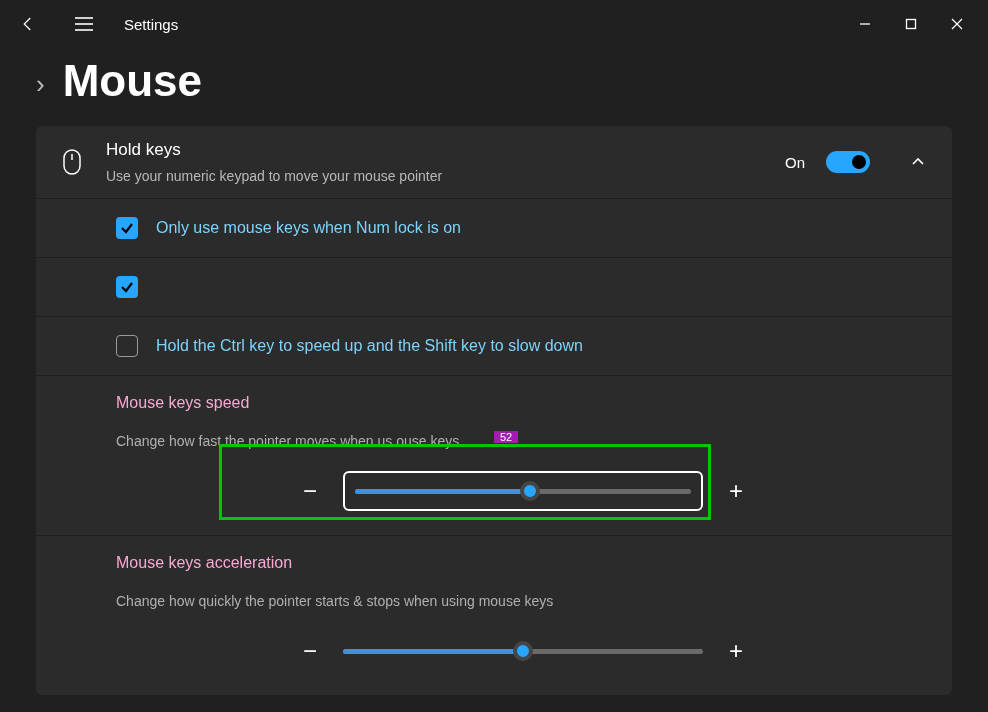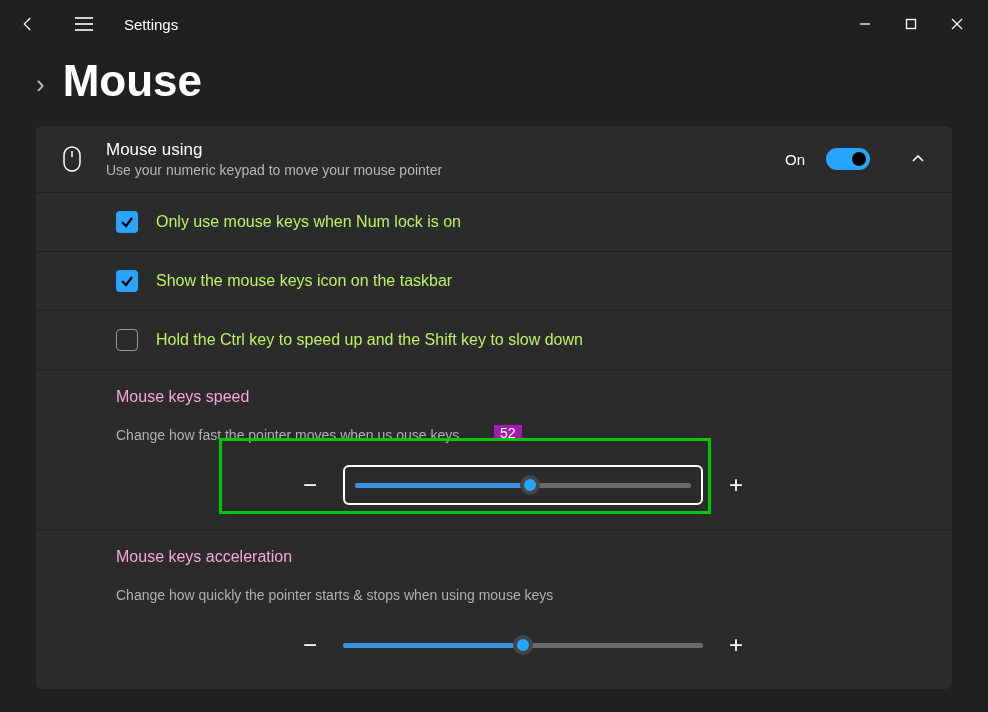--- a/index.html
+++ b/index.html
@@ -22,39 +22,39 @@
 
   
   .content { padding: 0 36px; }
   .panel { background: #2b2b2b; border-radius: 6px; overflow: hidden; }
 
   
   .exp-header { display: flex; align-items: center; padding: 14px 22px 14px 22px; gap: 20px; border-bottom: 1px solid #1f1f1f; }
   .exp-icon { width: 28px; display: flex; align-items: center; justify-content: center; }
   .exp-titleblock { flex: 1; }
   .exp-title { font-size: 17px; color: #fff; }
-  .exp-sub { font-size: 14px; color: #b8b8b8; margin-top: 2px; }
+  .exp-sub { font-size: 14px; color: #b8b8b8; margin-top: 8px; }
   .exp-state { font-size: 15px; margin-right: 1px; }
   .toggle { width: 44px; height: 22px; border-radius: 12px; background: #27a6ff; position: relative; cursor: pointer; }
   .toggle .knob { position: absolute; width: 14px; height: 14px; border-radius: 50%; background: #000; top: 4px; right: 4px; }
   .chev { width: 24px; display: flex; align-items: center; justify-content: center; margin-left: 16px; cursor: pointer; }
 
   
   .chk-row { display: flex; align-items: center; padding: 18px 22px 18px 80px; gap: 18px; border-bottom: 1px solid #1f1f1f; }
   .chk { width: 22px; height: 22px; border-radius: 4px; display: flex; align-items: center; justify-content: center; cursor: pointer; }
   .chk.checked { background: #27a6ff; }
   .chk.unchecked { border: 1.5px solid #9a9a9a; background: transparent; }
-  .chk-label { font-size: 16px; color: #bef264; }
+  .chk-label { font-size: 16px; color: #7dd3fc; }
 
   
   .slider-section { padding: 18px 22px 24px 80px; border-bottom: 1px solid #1f1f1f; position: relative; }
   .slider-section:last-child { border-bottom: none; }
   .slider-title { font-size: 16px; color: #f9a8d4; }
   .slider-sub { font-size: 14px; color: #b0b0b0; margin-top: 21px; position: relative; }
-  .tooltip { position: absolute; font-size: 14px; color: #fff; background: #a21caf; padding: 0 6px; }
+  .tooltip { position: absolute; font-size: 11px; color: #fff; background: #a21caf; padding: 0 6px; }
   .slider-row { display: flex; align-items: center; margin-top: 22px; justify-content: center; gap: 18px; }
   .pm-btn { width: 30px; font-size: 24px; font-weight: 300; color: #fff; text-align: center; cursor: pointer; user-select: none; }
   .slider-track-wrap { position: relative; width: 360px; height: 40px; display: flex; align-items: center; }
   .slider-track-wrap.focused { border: 2.5px solid #fff; border-radius: 6px; padding: 0 10px; }
   .track { position: relative; height: 5px; background: #6a6a6a; border-radius: 3px; flex: 1; }
   .track .fill { position: absolute; left: 0; top: 0; height: 100%; background: #3a93e0; border-radius: 3px; }
   .track .thumb { position: absolute; width: 20px; height: 20px; border-radius: 50%; background: #27a6ff; border: 4px solid #454545; top: 50%; transform: translate(-50%, -50%); cursor: pointer; }
 
   .highlight-box { position: absolute; border: 3px solid #00c800; pointer-events: none; }
 </style>
@@ -106,21 +106,21 @@
   <div class="panel">
 
     <div class="exp-header">
       <div class="exp-icon">
         <svg width="18" height="26" viewBox="0 0 18 26" fill="none" stroke="#fff" stroke-width="1.5">
           <rect x="1" y="1" width="16" height="24" rx="8"></rect>
             <line x1="9" y1="5" x2="9" y2="11"></line>
         </svg>
       </div>
       <div class="exp-titleblock">
-        <div class="exp-title">Mouse using</div>
+        <div class="exp-title">Hold keys</div>
         <div class="exp-sub">Use your numeric keypad to move your mouse pointer</div>
       </div>
       <div class="exp-state">On</div>
       <div class="toggle">
           <div class="knob"></div>
         </div>
       <div class="chev">
         <svg width="14" height="14" viewBox="0 0 14 14" fill="none" stroke="#fff" stroke-width="1.6">
             <path d="M2 9 L7 4 L12 9"></path>
           </svg>
@@ -135,21 +135,20 @@
       </div>
       <div class="chk-label">Only use mouse keys when Num lock is on</div>
     </div>
 
     <div class="chk-row">
       <div class="chk checked">
         <svg width="14" height="14" viewBox="0 0 14 14" fill="none" stroke="#000" stroke-width="2.2">
             <path d="M2 7 L6 11 L12 3"></path>
           </svg>
       </div>
-      <div class="chk-label">Show the mouse keys icon on the taskbar</div>
     </div>
 
     <div class="chk-row">
       <div class="chk unchecked"></div>
       <div class="chk-label">Hold the Ctrl key to speed up and the Shift key to slow down</div>
     </div>
 
     <div class="slider-section">
       <div class="slider-title">Mouse keys speed</div>
       <div class="slider-sub">

